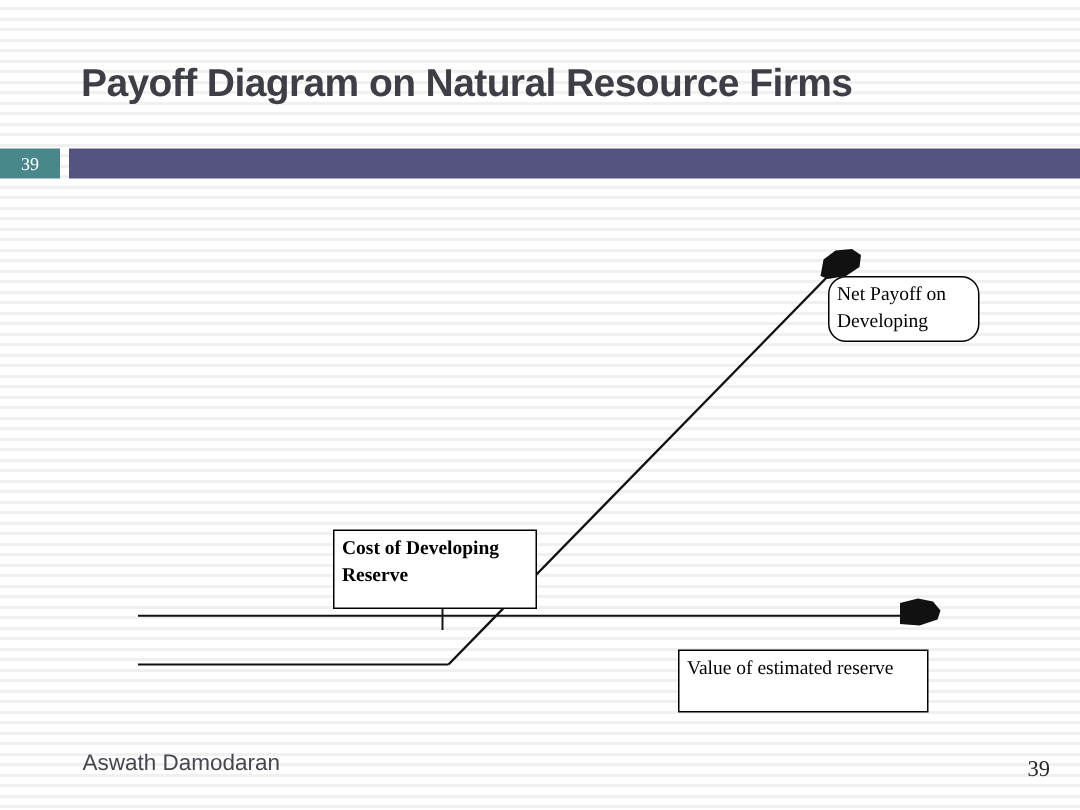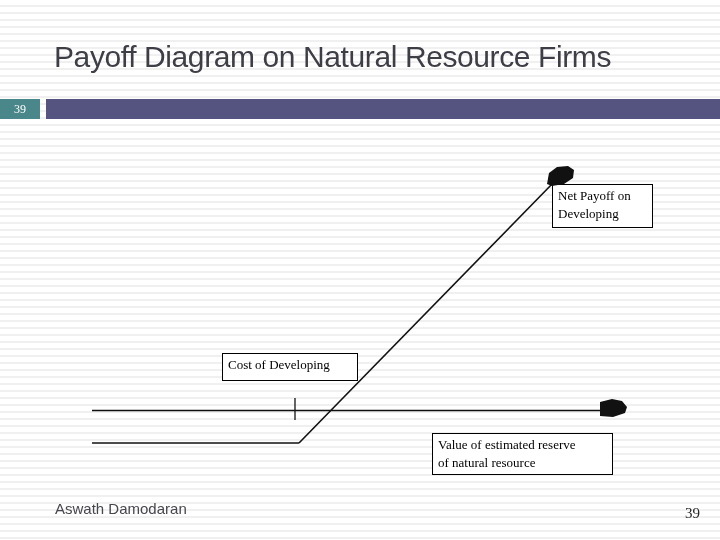--- a/index.html
+++ b/index.html
@@ -15,22 +15,22 @@
     background: repeating-linear-gradient(
       180deg,
       #ffffff 0px, #ffffff 5px,
       var(--stripe-gray, #f0f0f1) 5px, var(--stripe-gray, #f0f0f1) 7px
     );
   }
   .title {
     position: absolute;
     left: 54px; top: 40px;
     margin: 0;
-    font-size: 30px;
-    font-weight: normal;
+    font-size: 26px;
+    font-weight: bold;
     letter-spacing: -0.4px;
     color: var(--title-gray, #3e3e47);
     white-space: nowrap;
   }
   .slide-badge {
     position: absolute;
     left: 0; top: 99px;
     width: 40px; height: 20px;
     background: var(--badge-teal, #4a878a);
     color: #ffffff;
@@ -63,23 +63,23 @@
     z-index: 2;
     box-sizing: border-box;
     background: #ffffff;
     border: 1px solid #000000;
     padding: 2px 5px 0 5px;
     font-family: "Liberation Serif", serif;
     font-size: 13px;
     line-height: 18px;
     color: #000000;
   }
-  .box-net-payoff { left: 552px; top: 184px; width: 101px; height: 44px; }
-  .box-cost      { left: 222px; top: 353px; width: 136px; height: 28px; }
-  .box-value     { left: 432px; top: 433px; width: 181px; height: 42px; }
+  .box-net-payoff { left: 552px; top: 184px; width: 101px; height: 44px; border-radius: 12px; }
+  .box-cost      { left: 222px; top: 353px; width: 136px; height: 53px; font-weight: bold; }
+  .box-value     { left: 452px; top: 433px; width: 167px; height: 42px; }
   .footer-author {
     position: absolute;
     left: 55px; top: 500px;
     font-size: 15px;
     color: #46464e;
   }
   .footer-page {
     position: absolute;
     left: 640px; top: 505px;
     width: 60px;
@@ -107,25 +107,25 @@
     <line x1="295" y1="398" x2="295" y2="420" stroke="#111111" stroke-width="1.3"></line>
   </svg>
 
   <div class="label-box box-net-payoff">
     <div>Net Payoff on</div>
     <div>Developing</div>
   </div>
 
   <div class="label-box box-cost">
     <div>Cost of Developing</div>
+    <div>Reserve</div>
   </div>
 
   <div class="label-box box-value">
     <div>Value of estimated reserve</div>
-    <div>of natural resource</div>
   </div>
 
   <svg class="arrow-svg" viewBox="0 0 720 540">
     <polygon points="547,184 549,173 557,167 568,166 574,170 573,178 564,184 552,186" fill="#111111"></polygon>
     <polygon points="600,402 612,399 622,401 627,407 625,413 613,417 600,416" fill="#111111"></polygon>
   </svg>
 
   <div class="footer-author">Aswath Damodaran</div>
 
   <div class="footer-page">39</div>

